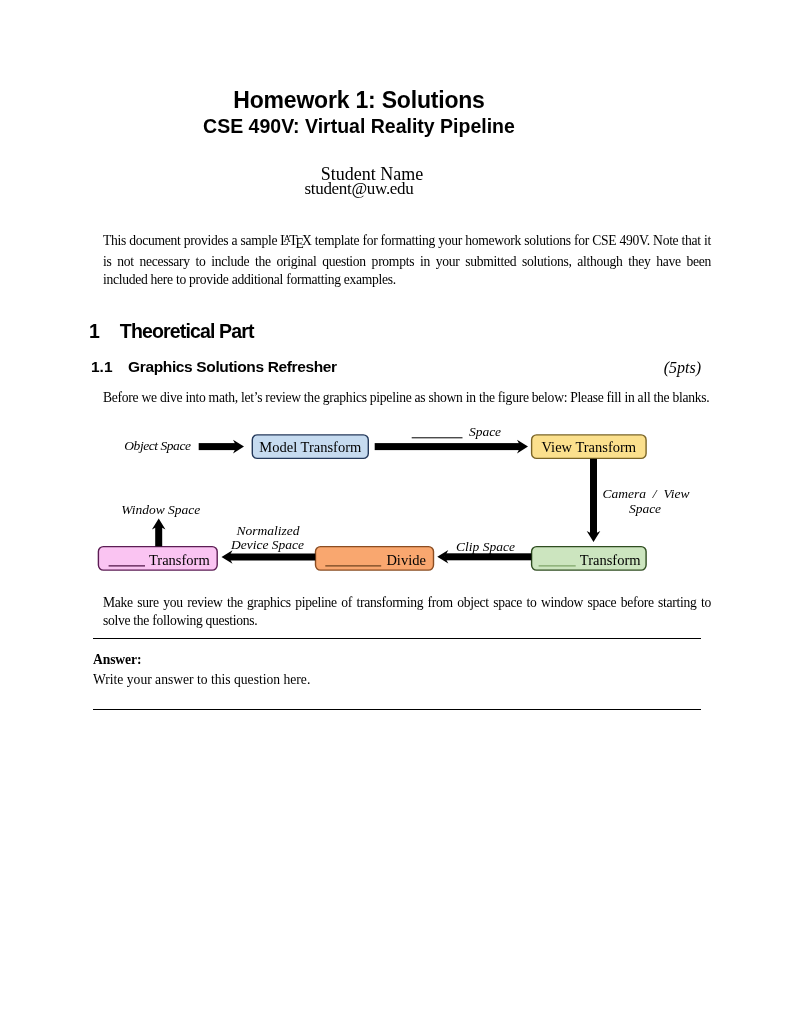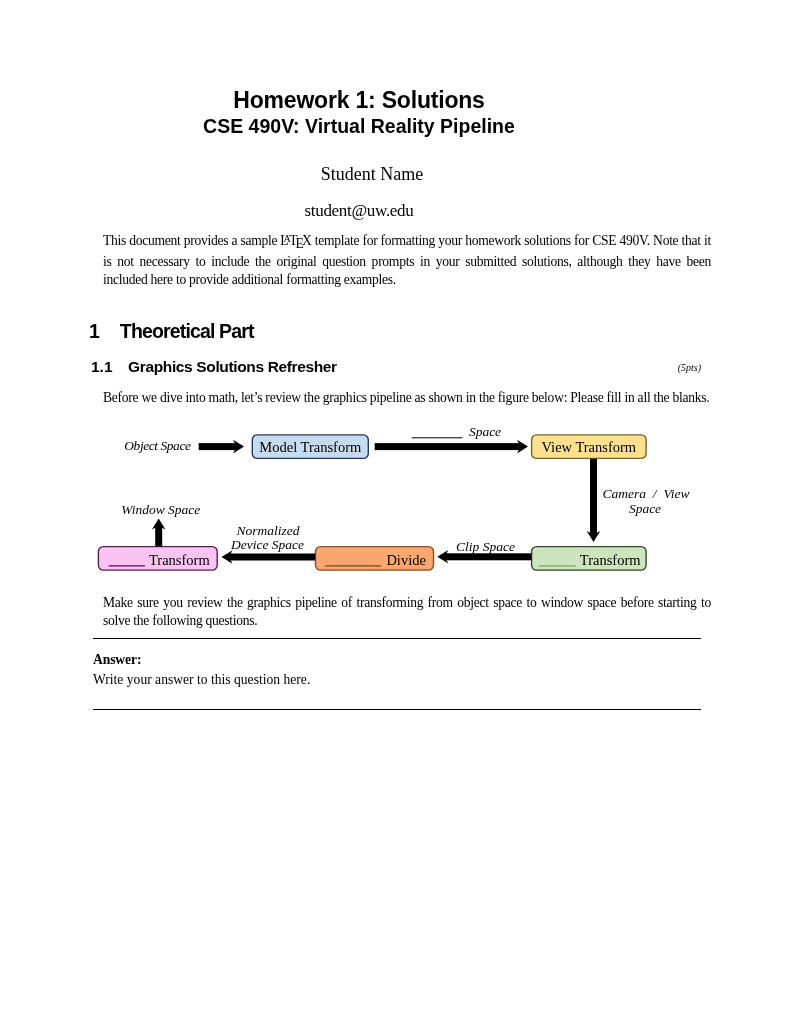--- a/index.html
+++ b/index.html
@@ -11,28 +11,28 @@
   .just{left:103px;width:608px;text-align:justify;text-align-last:left;}
   .hr{left:93px;width:608px;height:1px;background:#000;}
 </style>
 </head>
 <body>
 
 <div class="abs ctr sans" style="top:88px;font-size:23px;font-weight:bold;line-height:24px;letter-spacing:-0.2px;">Homework 1: Solutions</div>
 <div class="abs ctr sans" style="top:115.8px;font-size:19.5px;font-weight:bold;line-height:21px;">CSE 490V: Virtual Reality Pipeline</div>
 
 <div class="abs ctr" style="top:164.5px;font-size:18px;line-height:19px;margin-left:13px;">Student Name</div>
-<div class="abs ctr" style="top:201px;font-size:17px;letter-spacing:-0.3px;line-height:19px;">student@uw.edu</div>
+<div class="abs ctr" style="top:179px;font-size:17px;letter-spacing:-0.3px;line-height:19px;">student@uw.edu</div>
 
 <div class="abs just" style="top:230.4px;font-size:13.6px;letter-spacing:-0.29px;line-height:17.7px;">This document provides a sample L<span style="font-size:10px;vertical-align:3px;margin-left:-4.8px;margin-right:-1.3px;">A</span>T<span style="vertical-align:-3px;margin-left:-1.8px;margin-right:-1.5px;">E</span>X template for formatting your homework solutions for CSE 490V. Note that it is not necessary to include the original question prompts in your submitted solutions, although they have been included here to provide additional formatting examples.</div>
 
 <div class="abs sans" style="left:89px;top:320.6px;font-size:19.5px;font-weight:bold;line-height:20px;">1<span style="display:inline-block;width:20px;"></span><span style="letter-spacing:-0.85px;">Theoretical Part</span></div>
 
 <div class="abs sans" style="left:91px;top:358.3px;font-size:15.5px;font-weight:bold;line-height:17px;">1.1<span style="display:inline-block;width:15.5px;"></span><span style="letter-spacing:-0.36px;">Graphics Solutions Refresher</span></div>
-<div class="abs" style="left:93px;top:358.8px;width:608px;text-align:right;font-size:10px;font-style:italic;line-height:17px;">(5pts)</div>
+<div class="abs" style="left:93px;top:358.8px;width:608px;text-align:right;font-size:16px;font-style:italic;line-height:17px;">(5pts)</div>
 
 <div class="abs just" style="top:388.6px;font-size:13.6px;letter-spacing:-0.27px;line-height:17.7px;">Before we dive into math, let’s review the graphics pipeline as shown in the figure below: Please fill in all the blanks.</div>
 
 <svg class="abs" style="left:0;top:0;" width="794" height="1028" viewBox="0 0 794 1028">
   <g font-family="Liberation Serif, serif" font-size="13.5" font-style="italic" fill="#000">
     <text x="157.4" y="450" text-anchor="middle" letter-spacing="-0.45">Object Space</text>
     <text x="485" y="436" text-anchor="middle">Space</text>
     <text x="646" y="498" text-anchor="middle" word-spacing="3.5">Camera / View</text>
     <text x="645" y="513" text-anchor="middle">Space</text>
     <text x="485.5" y="551" text-anchor="middle">Clip Space</text>

